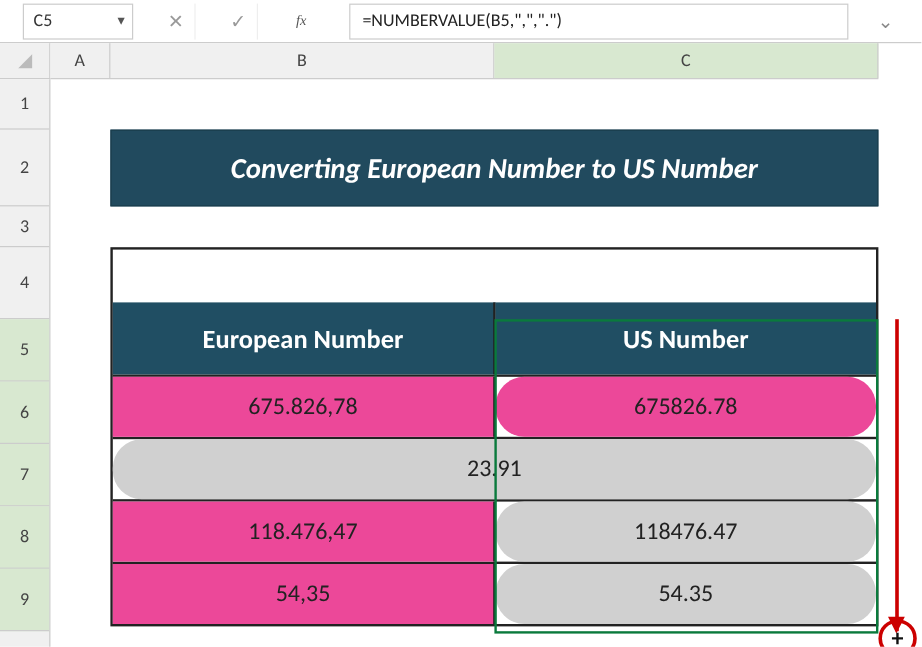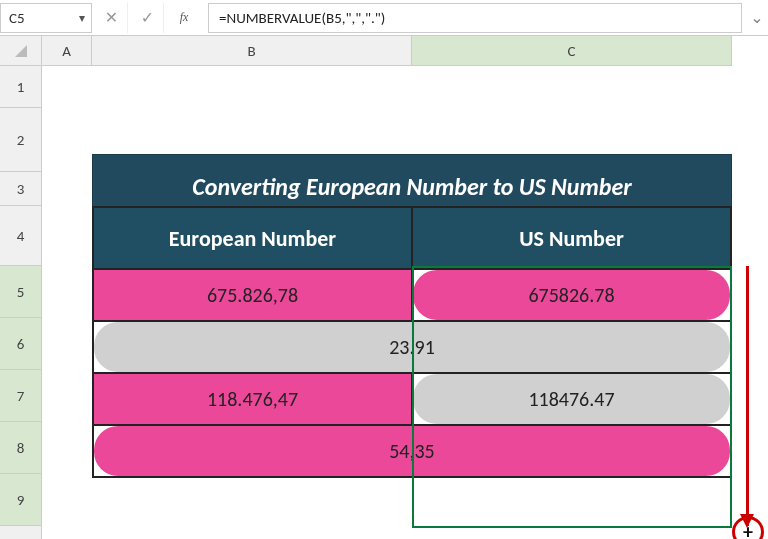--- a/index.html
+++ b/index.html
@@ -1,18 +1,18 @@
 <!DOCTYPE html>
 <html><head>
 <meta charset="utf-8">
 <style>
 * { box-sizing: border-box; margin: 0; padding: 0; }
 body { font-family: 'Segoe UI', Calibri, Arial, sans-serif; background: #fff; width: 768px; height: 539px; overflow: hidden; position: relative; }
 
-.formula-bar { display: flex; align-items: center; height: 36px; border-bottom: 1px solid #ccc; background: #fff; padding: 2px 0; gap: 4px; }
+.formula-bar { display: flex; align-items: center; height: 36px; border-bottom: 1px solid #ccc; background: #fff; padding: 2px 19px; gap: 20px; }
 .name-box { width: 92px; height: 30px; border: 1px solid #ccc; background: #fff; display: flex; align-items: center; padding: 0 8px; font-size: 15px; color: #333; position: relative; }
 .name-box .dd { position: absolute; right: 6px; font-size: 12px; color: #555; }
 .fb-btn { width: 32px; height: 30px; display: flex; align-items: center; justify-content: center; color: #888; font-size: 16px; border-right: 1px solid #eee; }
 .fb-btn.cancel { color: #999; }
 .fb-btn.confirm { color: #999; }
 .fb-btn.fx { font-style: italic; font-family: 'Times New Roman', serif; color: #555; font-size: 12px; border-right: none; }
 .fb-input { flex: 1; padding: 0 10px; font-size: 15px; color: #222; height: 30px; display: flex; align-items: center; border: 1px solid #ccc; margin-left: 4px; }
 .fb-expand { width: 22px; display:flex; align-items:center; justify-content:center; color:#888; }
 
 .grid-wrap { display: flex; height: calc(539px - 36px); }
@@ -25,25 +25,25 @@
 .col-C { width: 320px; background: #d8e8d0; }
 
 .row-headers { width: 42px; background: #f0f0f0; border-right: 1px solid #ccc; }
 .row-h { display:flex; align-items:center; justify-content:center; font-size: 15px; color:#444; border-bottom:1px solid #ccc; }
 .row-h.sel { background: #d8e8d0; }
 .rh-1 { height: 42px; } .rh-2 { height: 64px; } .rh-3 { height: 34px; } .rh-4 { height: 60px; }
 .rh-5 { height: 52px; } .rh-6 { height: 52px; } .rh-7 { height: 52px; } .rh-8 { height: 52px; } .rh-9 { height: 52px; }
 
 .sheet { position: relative; flex: 1; }
 
-.banner { position:absolute; left: 50px; top: 42px; width: 640px; height: 64px; background: #214a5e; display:flex; align-items:center; justify-content:center; color:#fff; font-size: 24px; font-weight: 700; border: 1px solid #1a3d4c; margin-top: 46px; }
+.banner { position:absolute; left: 50px; top: 42px; width: 640px; height: 64px; background: #214a5e; display:flex; align-items:center; justify-content:center; color:#fff; font-size: 24px; font-weight: 700; border: 1px solid #1a3d4c; }
 .banner span { font-style: italic; }
 
 .table { position:absolute; left: 50px; top: 140px; width: 640px; border: 2px solid #222; }
-.thead { display:flex; height: 60px; }
+.thead { display:flex; height: 60px; margin-top: 44px; }
 .th { flex:1; background: #204e63; color:#fff; font-size: 22px; font-weight: 700; display:flex; align-items:center; justify-content:center; border-right: 2px solid #222; }
 .th:last-child { border-right: none; }
 .tbody { }
 .tr { display:flex; height: 52px; border-top: 2px solid #222; }
 .td { flex:1; display:flex; align-items:center; justify-content:center; font-size: 20px; color:#222; border-right: 2px solid #222; background:#ec4899; }
 .td:last-child { border-right:none;border-radius:24px; }
 .td.sel-range { background: #d0d0d0; }
 
 .sel-outline { position:absolute; border: 2px solid #0a7a3c; pointer-events:none; }
 .fill-arrow { position:absolute; left: 704px; top: 200px; width: 3px; height: 260px; background: #c00; }
@@ -112,20 +112,21 @@
         </div>
         <div class="tr">
           <div class="td sel-range">23.91</div>
         </div>
         <div class="tr">
           <div class="td">118.476,47</div>
           <div class="td sel-range">118476.47</div>
         </div>
         <div class="tr">
           <div class="td">54,35</div>
+          <div class="td sel-range">54.35</div>
         </div>
       </div>
     </div>
 
     <div class="sel-outline" style="left:370px; top:200px; width:320px; height:262px;"></div>
 
     <div class="fill-arrow"></div>
     <div class="fill-circle">
       <span>+</span>
     </div>

